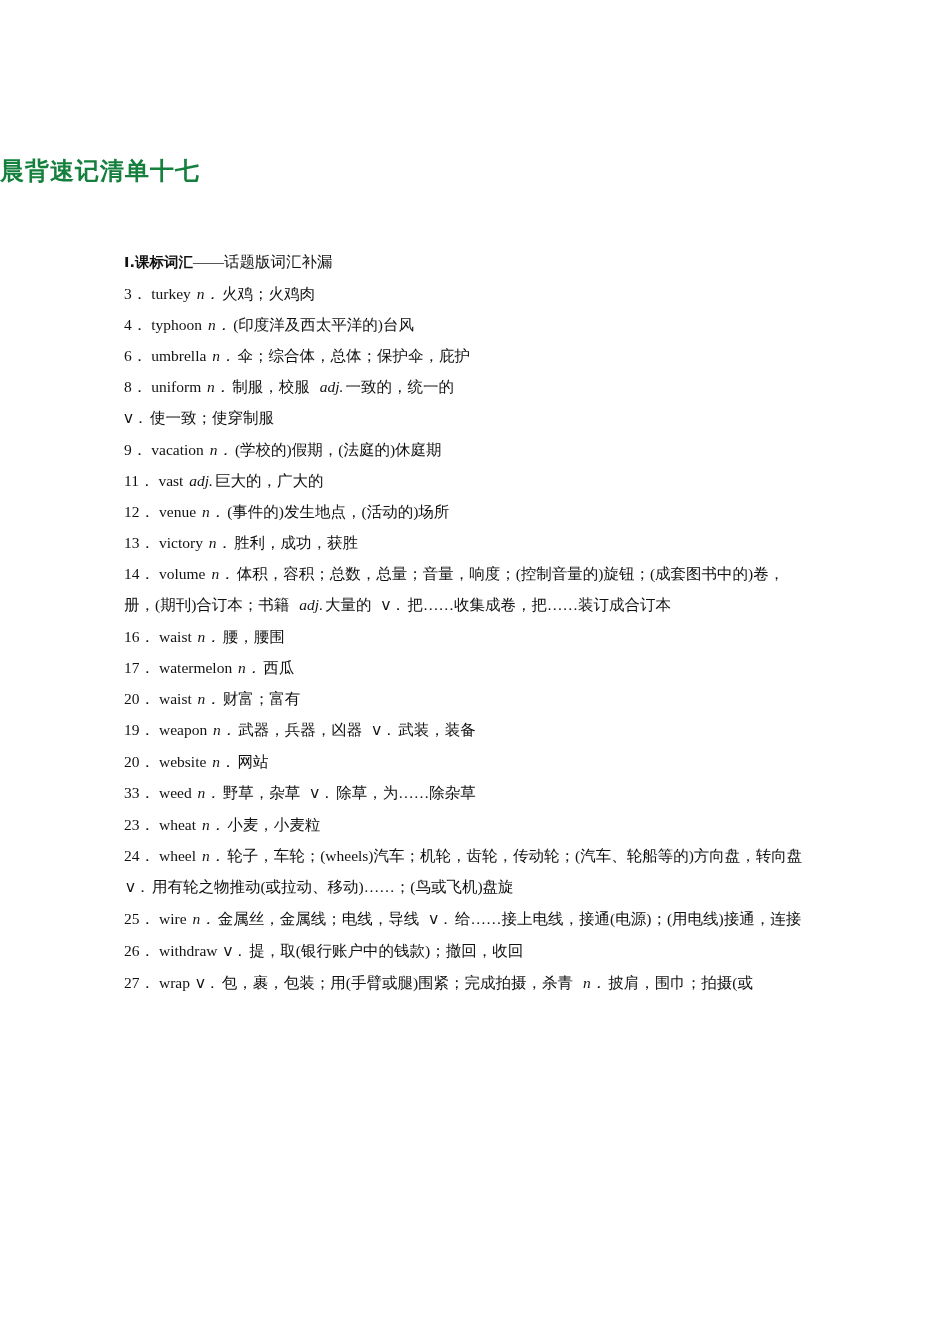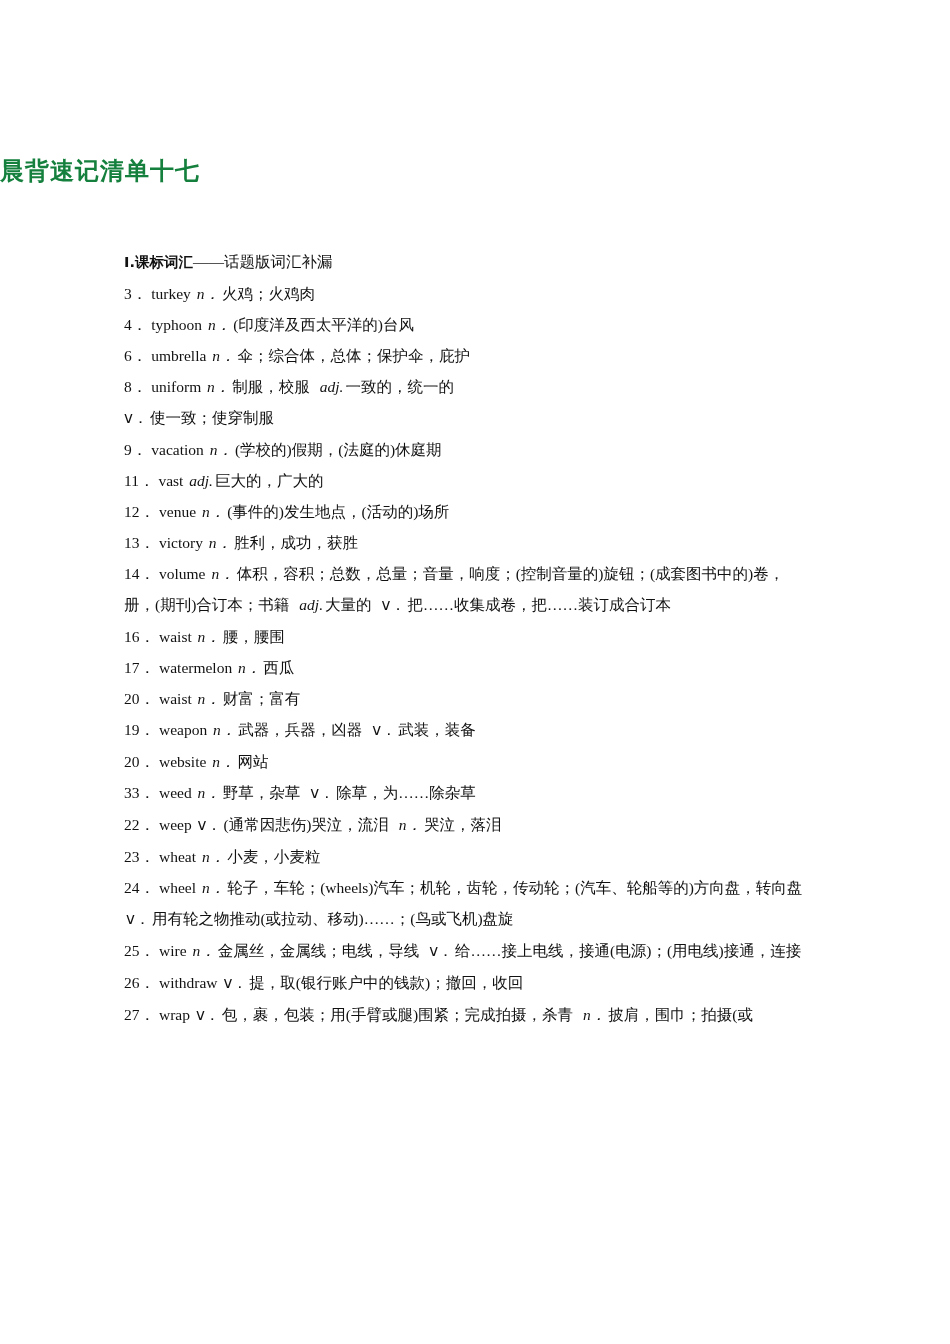--- a/index.html
+++ b/index.html
@@ -37,20 +37,19 @@
       <div class="line"><span class="num">11．</span><span class="word">vast</span> <span class="pos">adj.</span><span>巨大的，广大的</span></div>
       <div class="line"><span class="num">12．</span><span class="word">venue</span> <span class="pos">n．</span><span>(事件的)发生地点，(活动的)场所</span></div>
       <div class="line"><span class="num">13．</span><span class="word">victory</span> <span class="pos">n．</span><span>胜利，成功，获胜</span></div>
       <div class="line"><span class="num">14．</span><span class="word">volume</span> <span class="pos">n．</span><span>体积，容积；总数，总量；音量，响度；(控制音量的)旋钮；(成套图书中的)卷，册，(期刊)合订本；书籍</span><span class="gap"></span><span class="pos">adj.</span><span>大量的</span><span class="gap"></span><span class="pos v">v．</span><span>把……收集成卷，把……装订成合订本</span></div>
       <div class="line"><span class="num">16．</span><span class="word">waist</span> <span class="pos">n．</span><span>腰，腰围</span></div>
       <div class="line"><span class="num">17．</span><span class="word">watermelon</span> <span class="pos">n．</span><span>西瓜</span></div>
       <div class="line"><span class="num">20．</span><span class="word">waist</span> <span class="pos">n．</span><span>财富；富有</span></div>
       <div class="line"><span class="num">19．</span><span class="word">weapon</span> <span class="pos">n．</span><span>武器，兵器，凶器</span><span class="gap"></span><span class="pos v">v．</span><span>武装，装备</span></div>
       <div class="line"><span class="num">20．</span><span class="word">website</span> <span class="pos">n．</span><span>网站</span></div>
       <div class="line"><span class="num">33．</span><span class="word">weed</span> <span class="pos">n．</span><span>野草，杂草</span><span class="gap"></span><span class="pos v">v．</span><span>除草，为……除杂草</span></div>
-      <div class="line"><span class="num">22．</span><span class="word">weep</span> <span class="pos v">v．</span><span>(通常因悲伤)哭泣，流泪</span><span class="gap"></span><span class="pos">n．</span><span>哭泣，落泪</span></div>
       <div class="line"><span class="num">23．</span><span class="word">wheat</span> <span class="pos">n．</span><span>小麦，小麦粒</span></div>
       <div class="line"><span class="num">24．</span><span class="word">wheel</span> <span class="pos">n．</span><span>轮子，车轮；(wheels)汽车；机轮，齿轮，传动轮；(汽车、轮船等的)方向盘，转向盘</span><span class="gap"></span><span class="pos v">v．</span><span>用有轮之物推动(或拉动、移动)……；(鸟或飞机)盘旋</span></div>
       <div class="line"><span class="num">25．</span><span class="word">wire</span> <span class="pos">n．</span><span>金属丝，金属线；电线，导线</span><span class="gap"></span><span class="pos v">v．</span><span>给……接上电线，接通(电源)；(用电线)接通，连接</span></div>
       <div class="line"><span class="num">26．</span><span class="word">withdraw</span> <span class="pos v">v．</span><span>提，取(银行账户中的钱款)；撤回，收回</span></div>
       <div class="line"><span class="num">27．</span><span class="word">wrap</span> <span class="pos v">v．</span><span>包，裹，包装；用(手臂或腿)围紧；完成拍摄，杀青</span><span class="gap"></span><span class="pos">n．</span><span>披肩，围巾；拍摄(或</span></div>
     </div>
 </div>
 
 </body></html>

